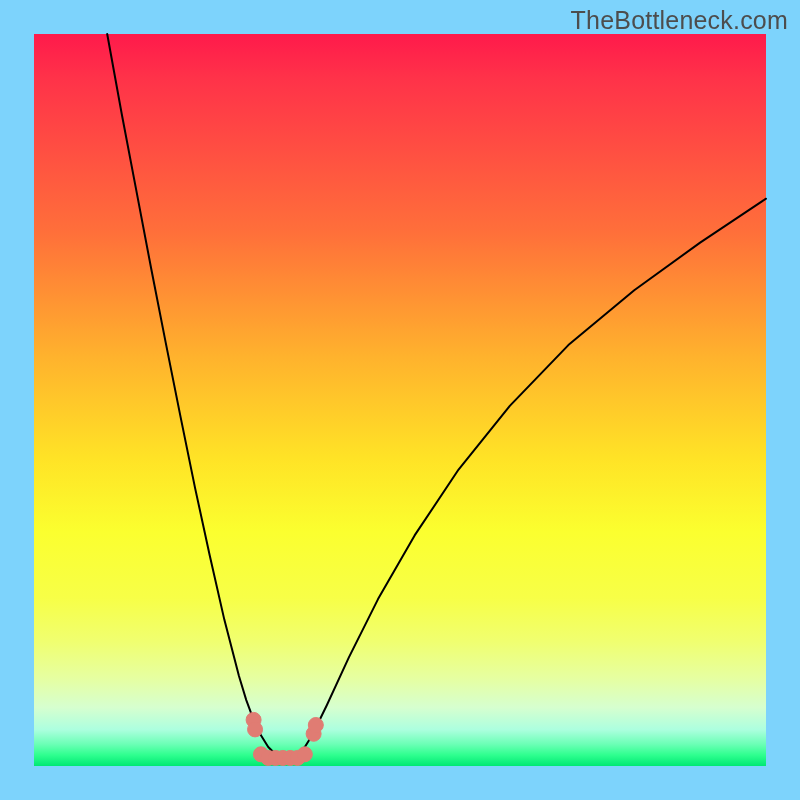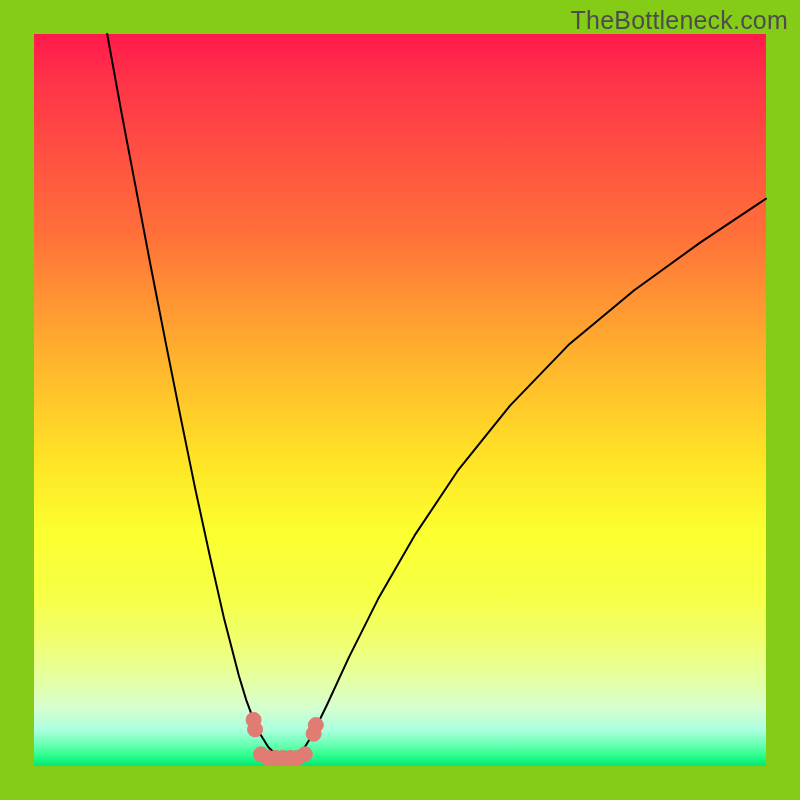--- a/index.html
+++ b/index.html
@@ -10,21 +10,21 @@
     overflow: hidden;
     background: #000;
     font-family: Arial, Helvetica, sans-serif;
   }
   .frame {
     position: absolute;
     top: 0;
     left: 0;
     width: 800px;
     height: 800px;
-    background: #84cc16;
+    background: #7dd3fc;
   }
   .plot-area {
     position: absolute;
     top: 34px;
     left: 34px;
     width: 732px;
     height: 732px;
     
   }
   .watermark {

